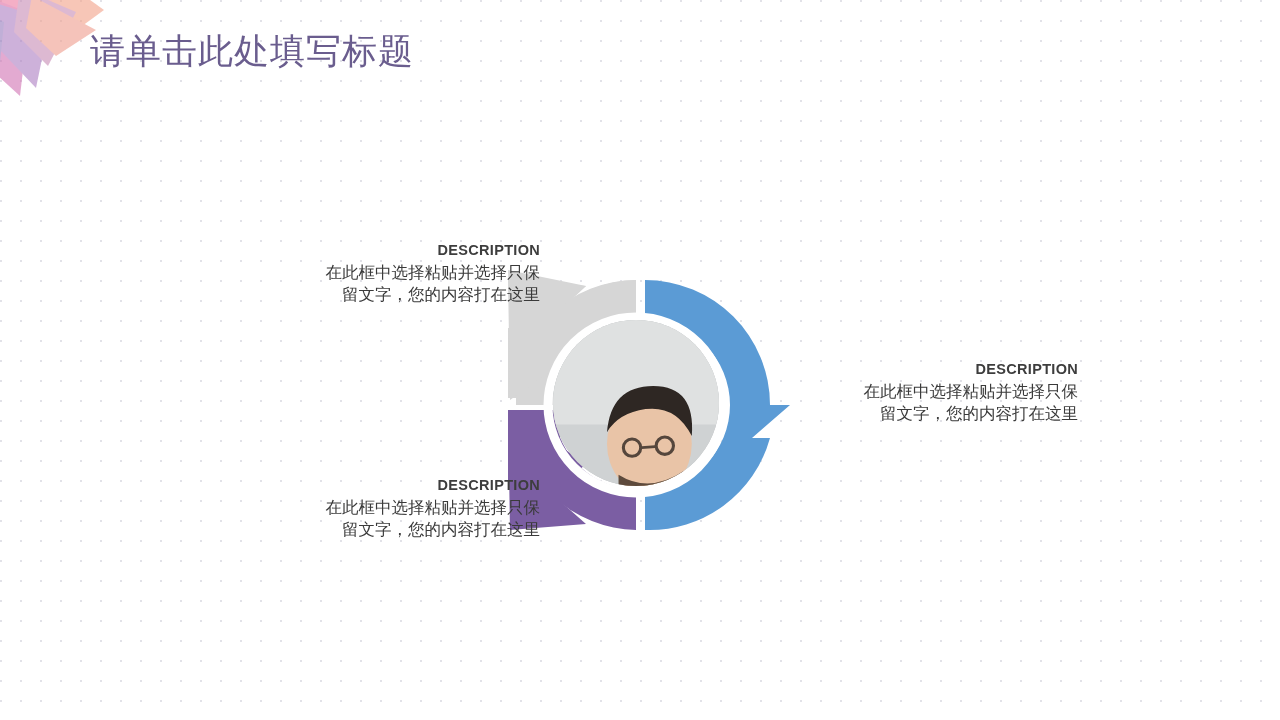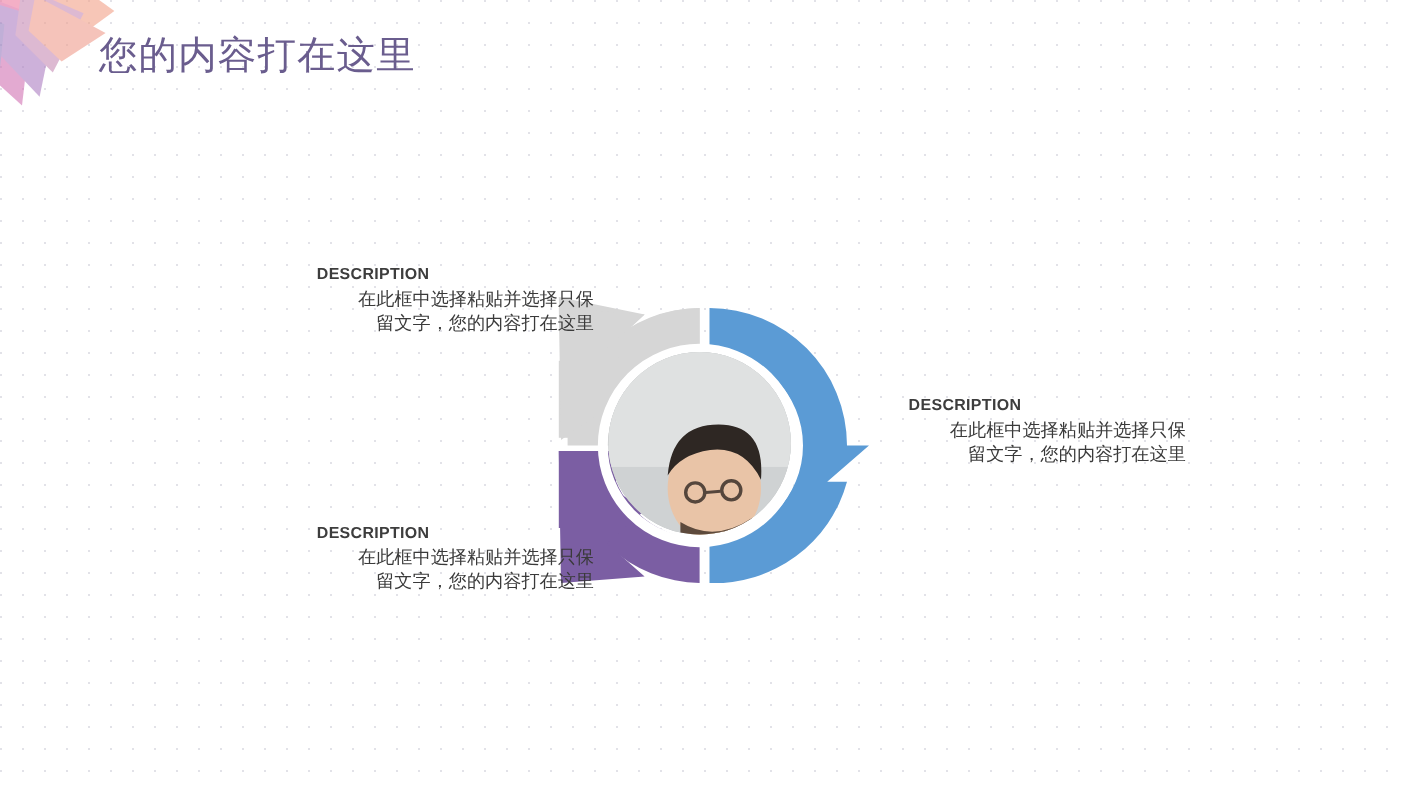--- a/index.html
+++ b/index.html
@@ -45,20 +45,21 @@
   }
   
   .desc { position:absolute; }
   .desc-head {
     font-size:14.5px;
     font-weight:bold;
     color:#3d3d3d;
     letter-spacing:0.3px;
     line-height:18px;
     margin-bottom:2px;
+    text-align:right;
   }
   .desc-body {
     font-size:16.5px;
     color:#3a3a3a;
     line-height:22px;
     width:252px;
     text-align:right;
   }
   .desc-body span { display:block; }
   #desc-top-left  { left:288px; top:241px; }
@@ -102,21 +103,21 @@
         <polygon points="-6,20 46,40 40,108 -10,60" fill="#e070a6"></polygon>
         <polygon points="2,44 52,58 44,126 -4,82" fill="#d277b6"></polygon>
         <polygon points="22,34 74,50 60,118 24,80" fill="#b083c4"></polygon>
         <polygon points="44,18 100,42 72,96 38,62" fill="#c98fb8"></polygon>
         <polygon points="56,26 120,60 80,86 50,58" fill="#f0a090"></polygon>
         <polygon points="-14,34 28,52 22,112 -20,70" fill="#9a7fc0"></polygon>
       </g>
     </svg>
   </div>
 
-  <h1 id="title">您的内容打在这里</h1>
+  <h1 id="title">请单击此处填写标题</h1>
 
   <div id="diagram">
     <svg viewBox="0 0 320 290" aria-hidden="true">
       <defs>
 
         <path id="seg-blue" d="
           M 155,22
           A 125,125 0 0 1 280,147
           L 300,147
           L 262,180

